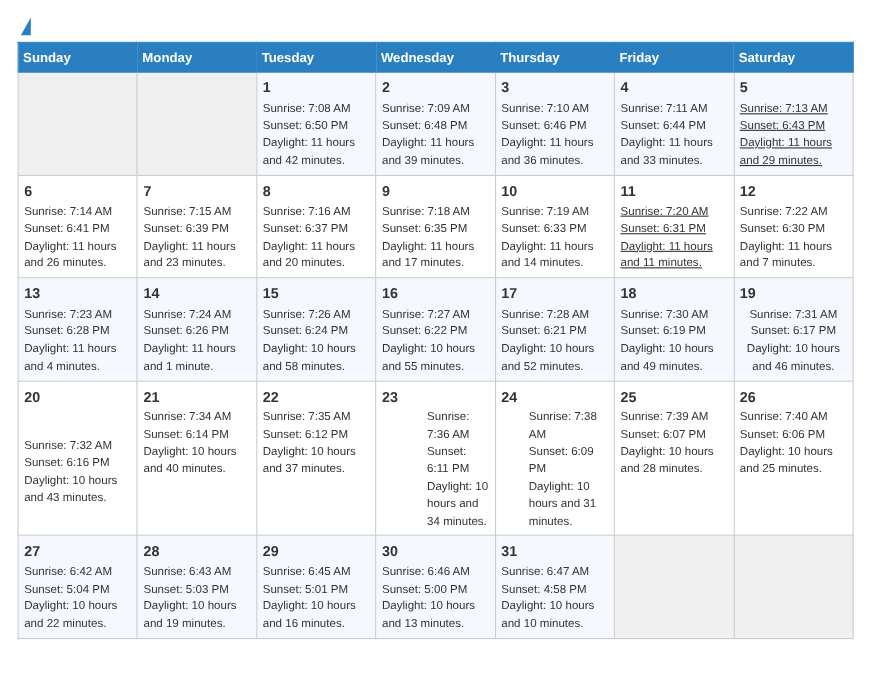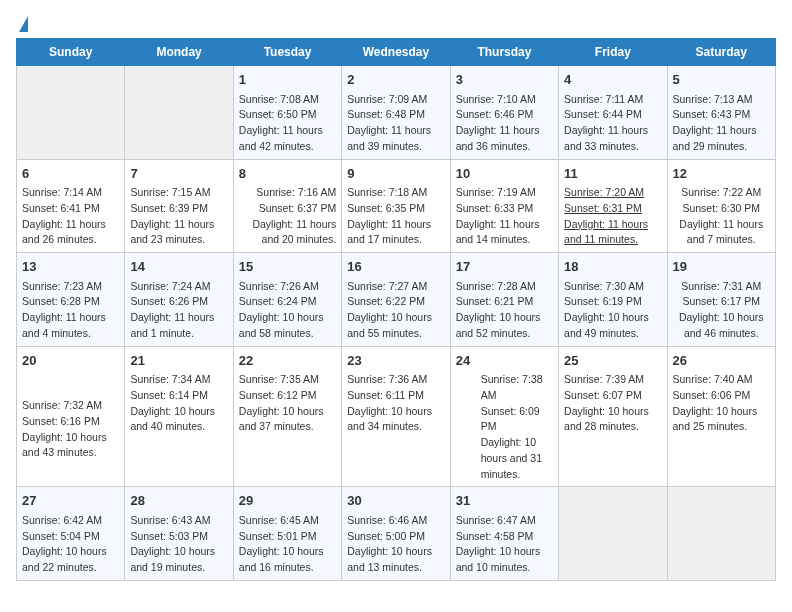--- a/index.html
+++ b/index.html
@@ -35,21 +35,21 @@
     }
     table {
       width: 100%;
       border-collapse: collapse;
       font-size: 11px;
     }
     thead tr th {
       background-color: #2a7fc1;
       color: white;
       padding: 6px 4px;
-      text-align: center;
+      text-align: left;
       font-size: 12px;
       font-weight: bold;
       border: 1px solid #2a7fc1;
     }
     tbody tr td {
       border: 1px solid #ccc;
       padding: 4px 5px;
       vertical-align: top;
       width: 108px;
       min-height: 80px;
@@ -128,41 +128,41 @@
 Daylight: 11 hours and 36 minutes.</div>
         </td>
         <td>
           <span class="day-number">4</span>
           <div class="day-info" style="white-space: pre-line;">Sunrise: 7:11 AM
 Sunset: 6:44 PM
 Daylight: 11 hours and 33 minutes.</div>
         </td>
         <td>
           <span class="day-number">5</span>
-          <div class="day-info" style="white-space: pre-line;">Sunrise: 7:13 AM
+          <div class="day-info" style="white-space: pre-line; text-decoration: underline;">Sunrise: 7:13 AM
 Sunset: 6:43 PM
 Daylight: 11 hours and 29 minutes.</div>
         </td>
       </tr>
       <tr>
         <td>
           <span class="day-number">6</span>
           <div class="day-info" style="white-space: pre-line;">Sunrise: 7:14 AM
 Sunset: 6:41 PM
 Daylight: 11 hours and 26 minutes.</div>
         </td>
         <td>
           <span class="day-number">7</span>
           <div class="day-info" style="white-space: pre-line;">Sunrise: 7:15 AM
 Sunset: 6:39 PM
 Daylight: 11 hours and 23 minutes.</div>
         </td>
         <td>
           <span class="day-number">8</span>
-          <div class="day-info" style="white-space: pre-line; text-align: right;">Sunrise: 7:16 AM
+          <div class="day-info" style="white-space: pre-line;">Sunrise: 7:16 AM
 Sunset: 6:37 PM
 Daylight: 11 hours and 20 minutes.</div>
         </td>
         <td>
           <span class="day-number">9</span>
           <div class="day-info" style="white-space: pre-line;">Sunrise: 7:18 AM
 Sunset: 6:35 PM
 Daylight: 11 hours and 17 minutes.</div>
         </td>
         <td>
@@ -172,21 +172,21 @@
 Daylight: 11 hours and 14 minutes.</div>
         </td>
         <td>
           <span class="day-number">11</span>
           <div class="day-info" style="white-space: pre-line; text-decoration: underline;">Sunrise: 7:20 AM
 Sunset: 6:31 PM
 Daylight: 11 hours and 11 minutes.</div>
         </td>
         <td>
           <span class="day-number">12</span>
-          <div class="day-info" style="white-space: pre-line; text-align: center;">Sunrise: 7:22 AM
+          <div class="day-info" style="white-space: pre-line;">Sunrise: 7:22 AM
 Sunset: 6:30 PM
 Daylight: 11 hours and 7 minutes.</div>
         </td>
       </tr>
       <tr>
         <td>
           <span class="day-number">13</span>
           <div class="day-info" style="white-space: pre-line;">Sunrise: 7:23 AM
 Sunset: 6:28 PM
 Daylight: 11 hours and 4 minutes.</div>
@@ -242,21 +242,21 @@
 Daylight: 10 hours and 40 minutes.</div>
         </td>
         <td>
           <span class="day-number">22</span>
           <div class="day-info" style="white-space: pre-line;">Sunrise: 7:35 AM
 Sunset: 6:12 PM
 Daylight: 10 hours and 37 minutes.</div>
         </td>
         <td>
           <span class="day-number">23</span>
-          <div class="day-info" style="white-space: pre-line;">Sunrise: 7:36 AM
+          <div class="day-info" style="white-space: pre-line; margin-left: 41px;">Sunrise: 7:36 AM
 Sunset: 6:11 PM
 Daylight: 10 hours and 34 minutes.</div>
         </td>
         <td>
           <span class="day-number">24</span>
           <div class="day-info" style="white-space: pre-line; margin-left: 25px;">Sunrise: 7:38 AM
 Sunset: 6:09 PM
 Daylight: 10 hours and 31 minutes.</div>
         </td>
         <td>

